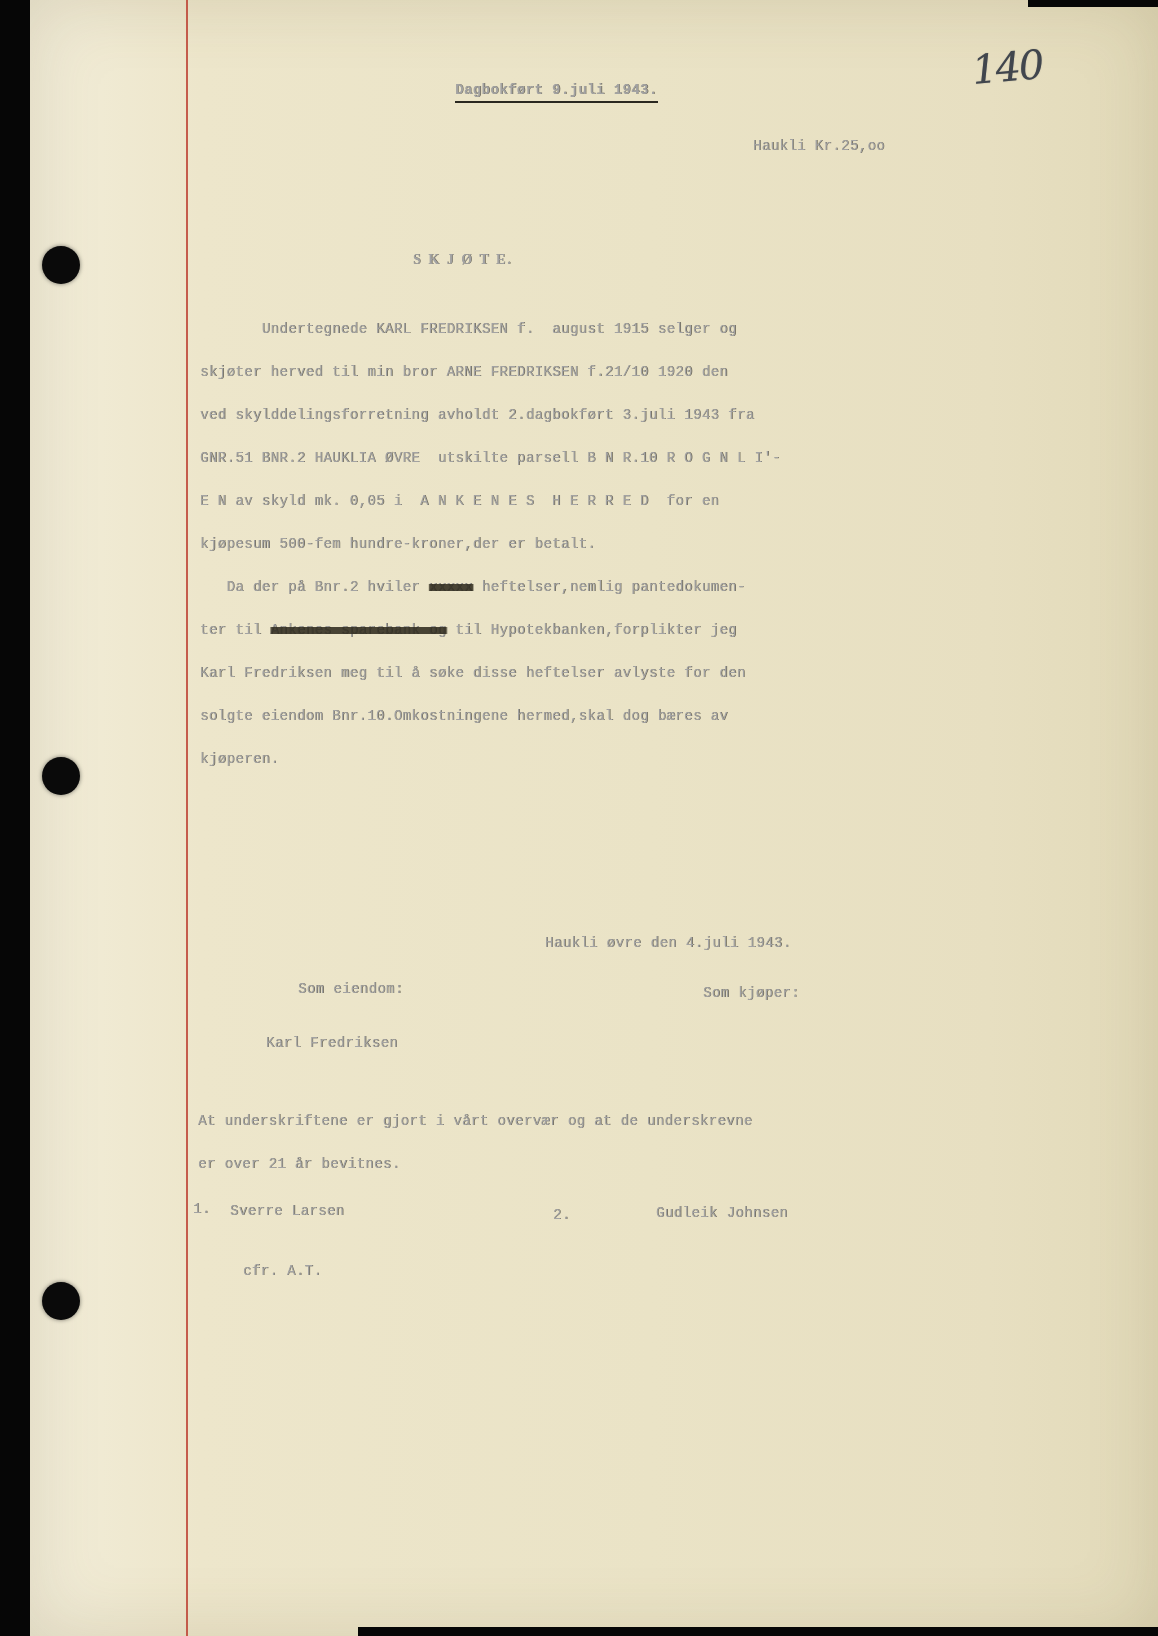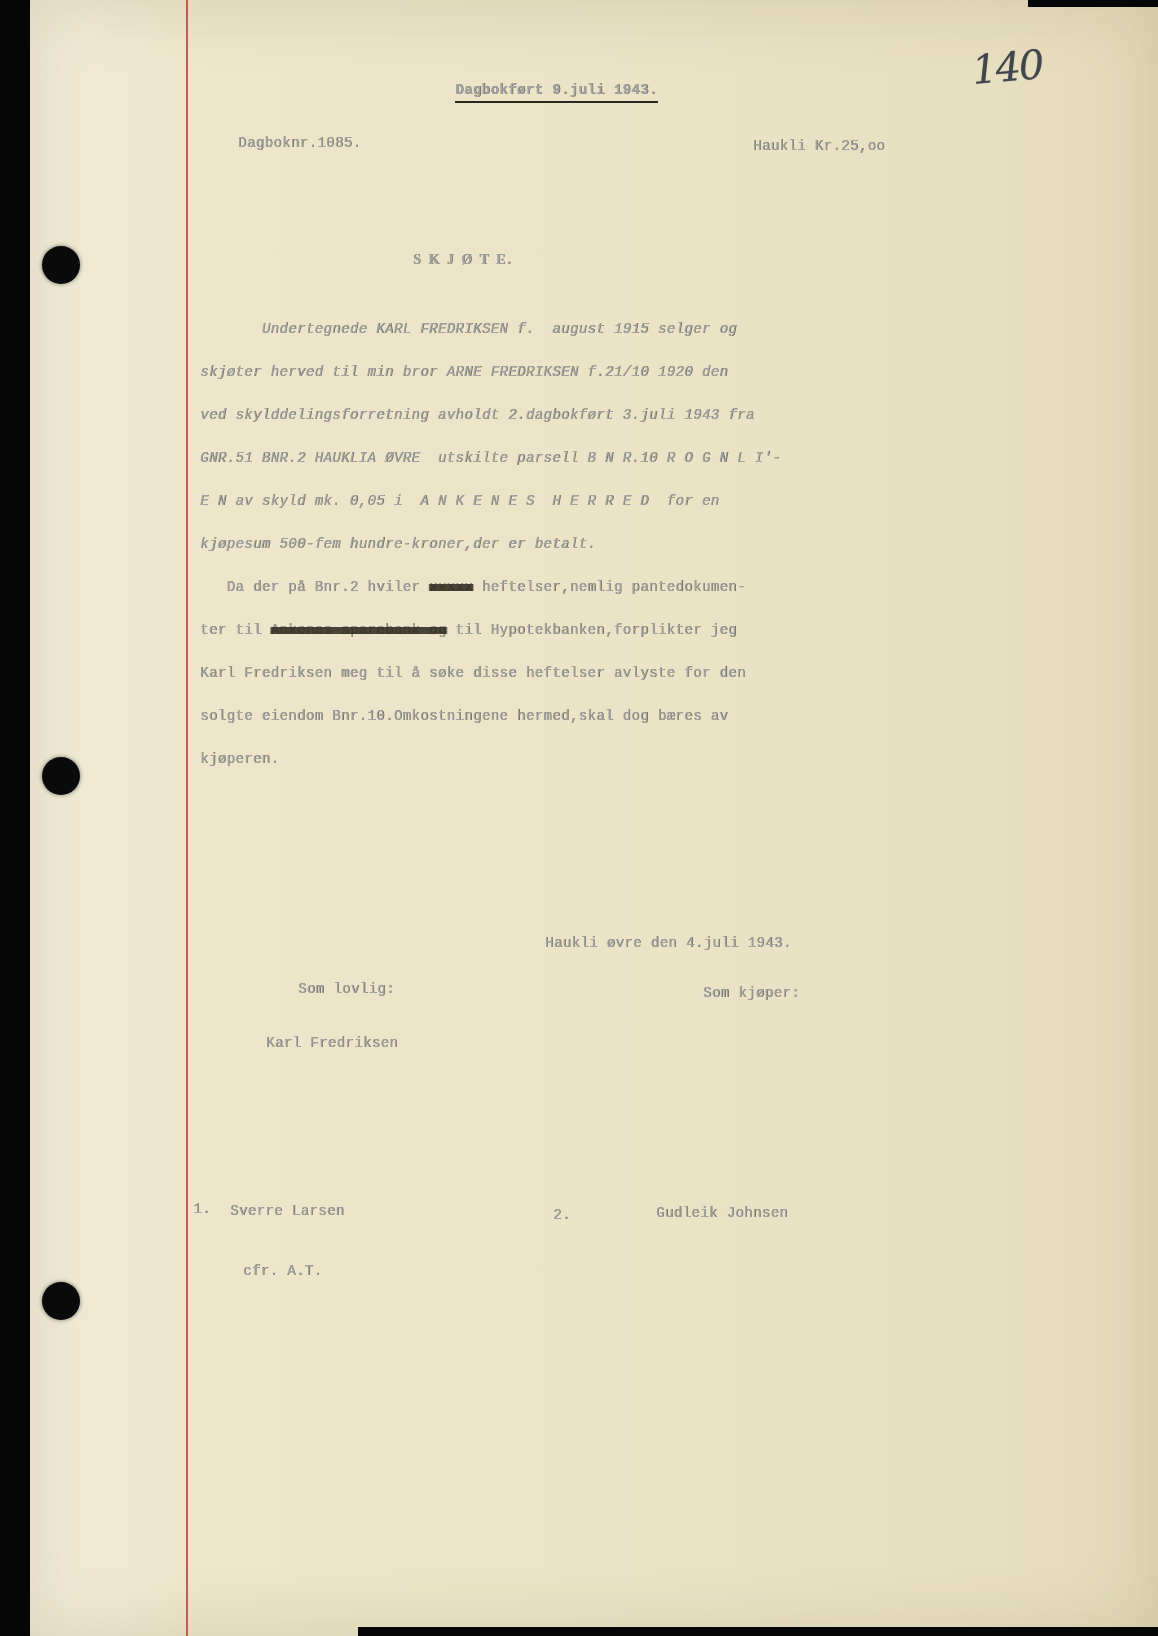--- a/index.html
+++ b/index.html
@@ -89,49 +89,50 @@
   <div class="hole" style="top: 246px;"></div>
   <div class="hole" style="top: 757px;"></div>
   <div class="hole" style="top: 1282px;"></div>
 
   <div class="typ bold" style="left: 420px; top: 26px;">
     <span class="underlined">Dagbokført 9.juli 1943.</span>
   </div>
 
   <div class="pagenum">140</div>
 
-  <div class="typ" style="left: 238px; top: 122px;">Dagboknr.1085.</div>
 
   <div class="typ" style="left: 753px; top: 125px;">Haukli Kr.25,oo</div>
 
   <div class="typ bold" style="left: 413px; top: 238px; letter-spacing: 2px; font-family: Liberation Serif, serif;">S K J Ø T E.</div>
 
-  <div class="typ" style="left: 200px; top: 308px; width: 930px; font-style: italic;">       Undertegnede KARL FREDRIKSEN f.  august 1915 selger og
+  <div class="typ" style="left: 200px; top: 308px; width: 930px;">       Undertegnede KARL FREDRIKSEN f.  august 1915 selger og
 skjøter herved til min bror ARNE FREDRIKSEN f.21/10 1920 den
 ved skylddelingsforretning avholdt 2.dagbokført 3.juli 1943 fra
 GNR.51 BNR.2 HAUKLIA ØVRE  utskilte parsell B N R.10 R O G N L I'-
 E N av skyld mk. 0,05 i  A N K E N E S  H E R R E D  for en
 kjøpesum 500-fem hundre-kroner,der er betalt.</div>
 
   <div class="typ" style="left: 200px; top: 566px; width: 930px;"><span>   Da der på Bnr.2 hviler </span><span class="struck">xxxxx</span><span> heftelser,nemlig pantedokumen-
 ter til </span><span class="struck">Ankenes sparebank og</span><span> til Hypotekbanken,forplikter jeg
 Karl Fredriksen meg til å søke disse heftelser avlyste for den
 solgte eiendom Bnr.10.Omkostningene hermed,skal dog bæres av
 kjøperen.</span></div>
 
 
   <div class="typ" style="left: 545px; top: 922px;">Haukli øvre den 4.juli 1943.</div>
 
-  <div class="typ" style="left: 298px; top: 968px;">Som lovlig:</div>
+  <div class="typ" style="left: 298px; top: 968px;">Som eiendom:</div>
 
   <div class="typ" style="left: 703px; top: 972px;">Som kjøper:</div>
 
   <div class="typ" style="left: 266px; top: 1022px;">Karl Fredriksen</div>
 
 
+  <div class="typ" style="left: 198px; top: 1100px; width: 940px;">At underskriftene er gjort i vårt overvær og at de underskrevne
+er over 21 år bevitnes.</div>
 
   <div class="typ" style="left: 193px; top: 1188px;">1.</div>
   <div class="typ" style="left: 230px; top: 1190px;">Sverre Larsen</div>
 
   <div class="typ" style="left: 553px; top: 1194px;">2.</div>
   <div class="typ" style="left: 656px; top: 1192px;">Gudleik Johnsen</div>
 
   <div class="typ" style="left: 243px; top: 1250px;">cfr. A.T.</div>
 
 </div>

